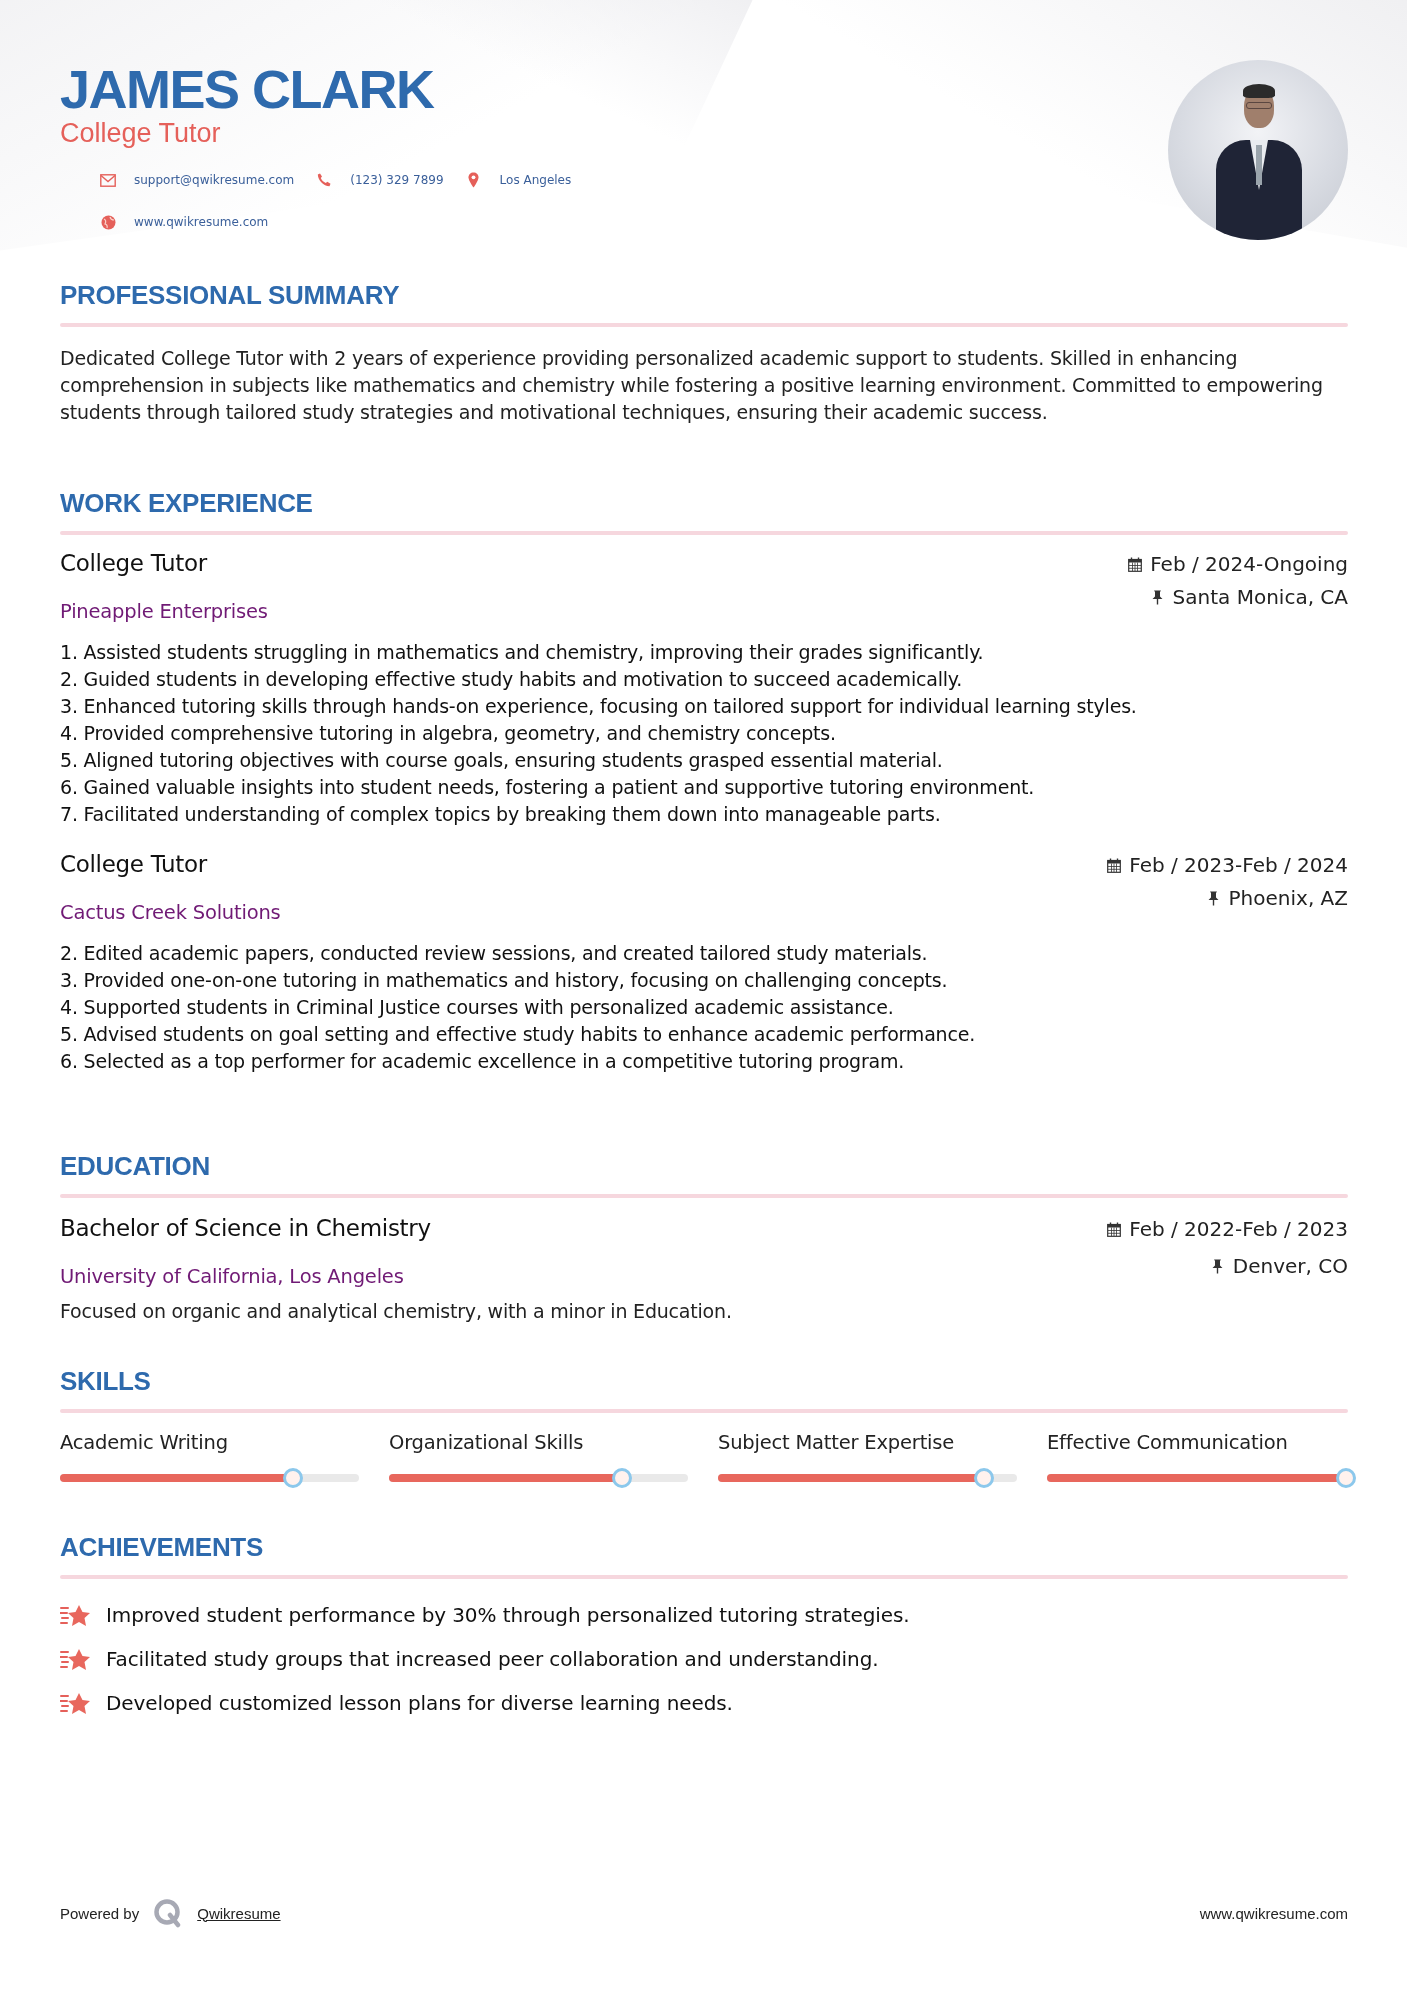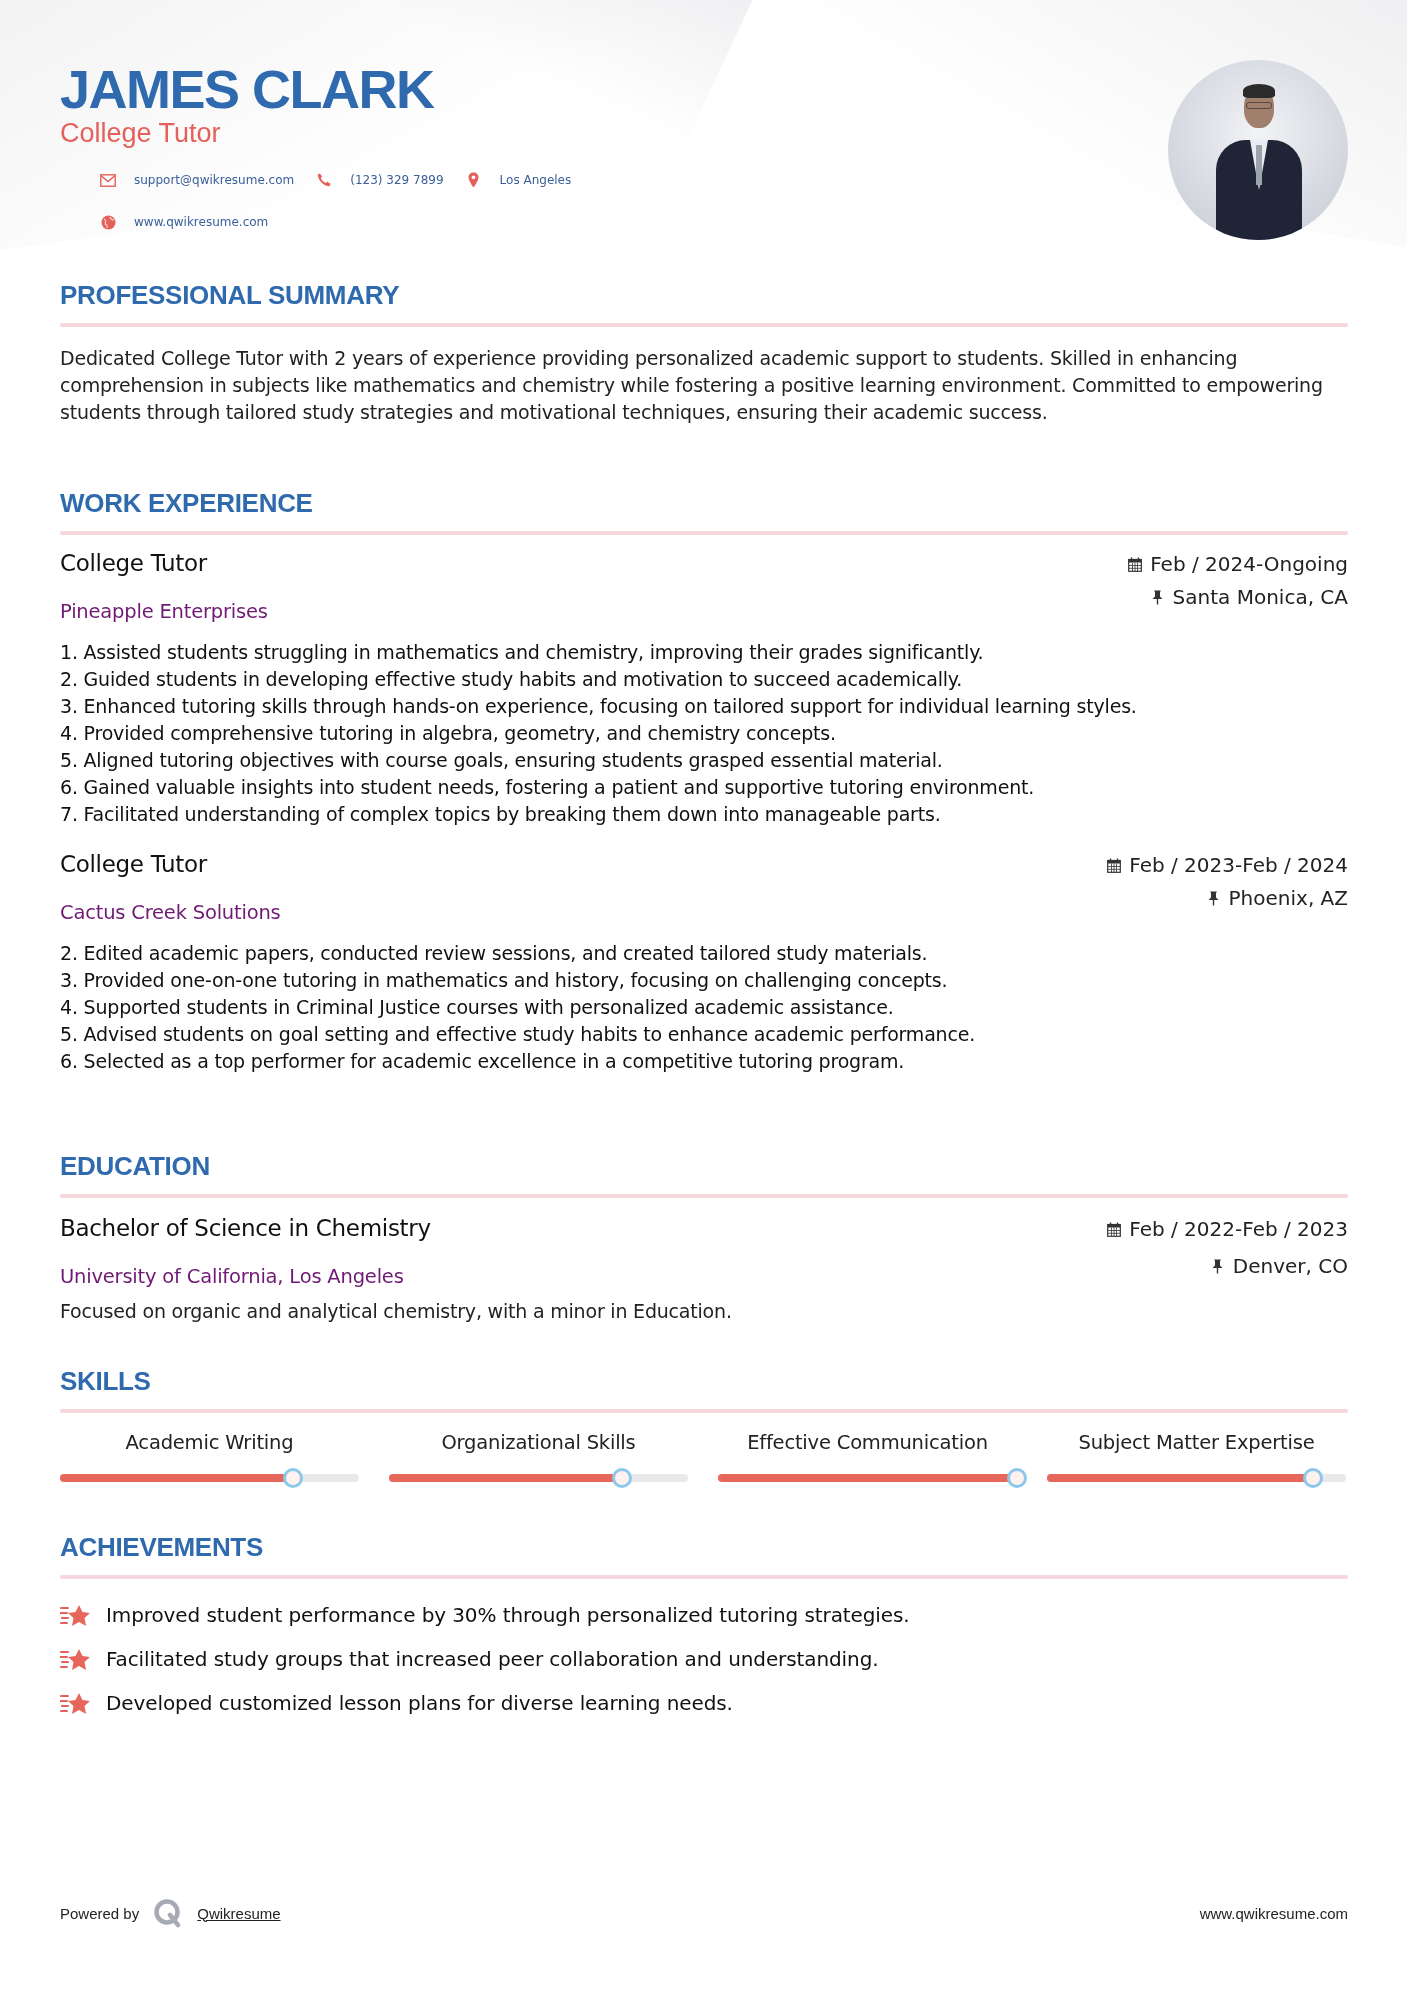--- a/index.html
+++ b/index.html
@@ -33,21 +33,21 @@
   .entry { position: absolute; left: 0; width: 1288px; }
   .entry-title { font-size: 23px; color: #111; letter-spacing: -0.3px; }
   .entry-org { font-size: 19.5px; color: #701a75; margin-top: 24px; letter-spacing: -0.2px; }
   .entry-meta { position: absolute; right: 0; top: 4px; text-align: center; font-size: 20px; color: #222; }
   .entry-meta .row { display: flex; align-items: center; justify-content: flex-end; height: 20px; }
   .entry-meta .row + .row { margin-top: 13px; }
   .entry-meta .mi { width: 15px; height: 15px; margin-right: 8px; display: inline-flex; align-items: center; justify-content: center; color: #333; }
   .bullets { margin-top: 16px; list-style: none; }
   .bullets li { font-size: 19px; line-height: 27px; color: #111; letter-spacing: -0.2px; }
 
-  .skills { display: flex; margin-top: 18px; text-align: center; }
+  .skills { display: flex; margin-top: 18px; }
   .skill { width: 299px; margin-right: 30px; }
   .skill:last-child { margin-right: 0; }
   .skill-label { font-size: 19.5px; color: #222; letter-spacing: -0.2px; }
   .skill-track { position: relative; height: 8px; background: #e9e9e9; border-radius: 4px; margin-top: 20px; }
   .skill-fill { position: absolute; left: 0; top: 0; height: 8px; background: #e8675d; border-radius: 4px; }
   .skill-knob { position: absolute; top: -6px; width: 20px; height: 20px; margin-left: -10px; border-radius: 50%; background: #fff2ee; border: 3px solid #8cc8ec; }
 
   .ach-list { list-style: none; margin-top: 14px; }
   .ach-list li { display: flex; align-items: center; height: 44px; font-size: 20px; color: #111; letter-spacing: -0.1px; }
   .ach-list .star { width: 32px; height: 28px; margin-right: 14px; position: relative; }
@@ -252,31 +252,31 @@
         </div>
       </div>
       <div class="skill">
         <div class="skill-label">Organizational Skills</div>
         <div class="skill-track">
           <div class="skill-fill" style="width:78%;"></div>
           <div class="skill-knob" style="left:78%;"></div>
         </div>
       </div>
       <div class="skill">
+        <div class="skill-label">Subject Matter Expertise</div>
+        <div class="skill-track">
+          <div class="skill-fill" style="width:89%;"></div>
+          <div class="skill-knob" style="left:89%;"></div>
+        </div>
+      </div>
+      <div class="skill">
         <div class="skill-label">Effective Communication</div>
         <div class="skill-track">
           <div class="skill-fill" style="width:100%;"></div>
           <div class="skill-knob" style="left:100%;"></div>
-        </div>
-      </div>
-      <div class="skill">
-        <div class="skill-label">Subject Matter Expertise</div>
-        <div class="skill-track">
-          <div class="skill-fill" style="width:89%;"></div>
-          <div class="skill-knob" style="left:89%;"></div>
         </div>
       </div>
     </div>
   </div>
 
   <div class="section" style="top:1532px;">
     <div class="section-title">ACHIEVEMENTS</div>
     <div class="rule"></div>
     <ul class="ach-list">
       <li>

